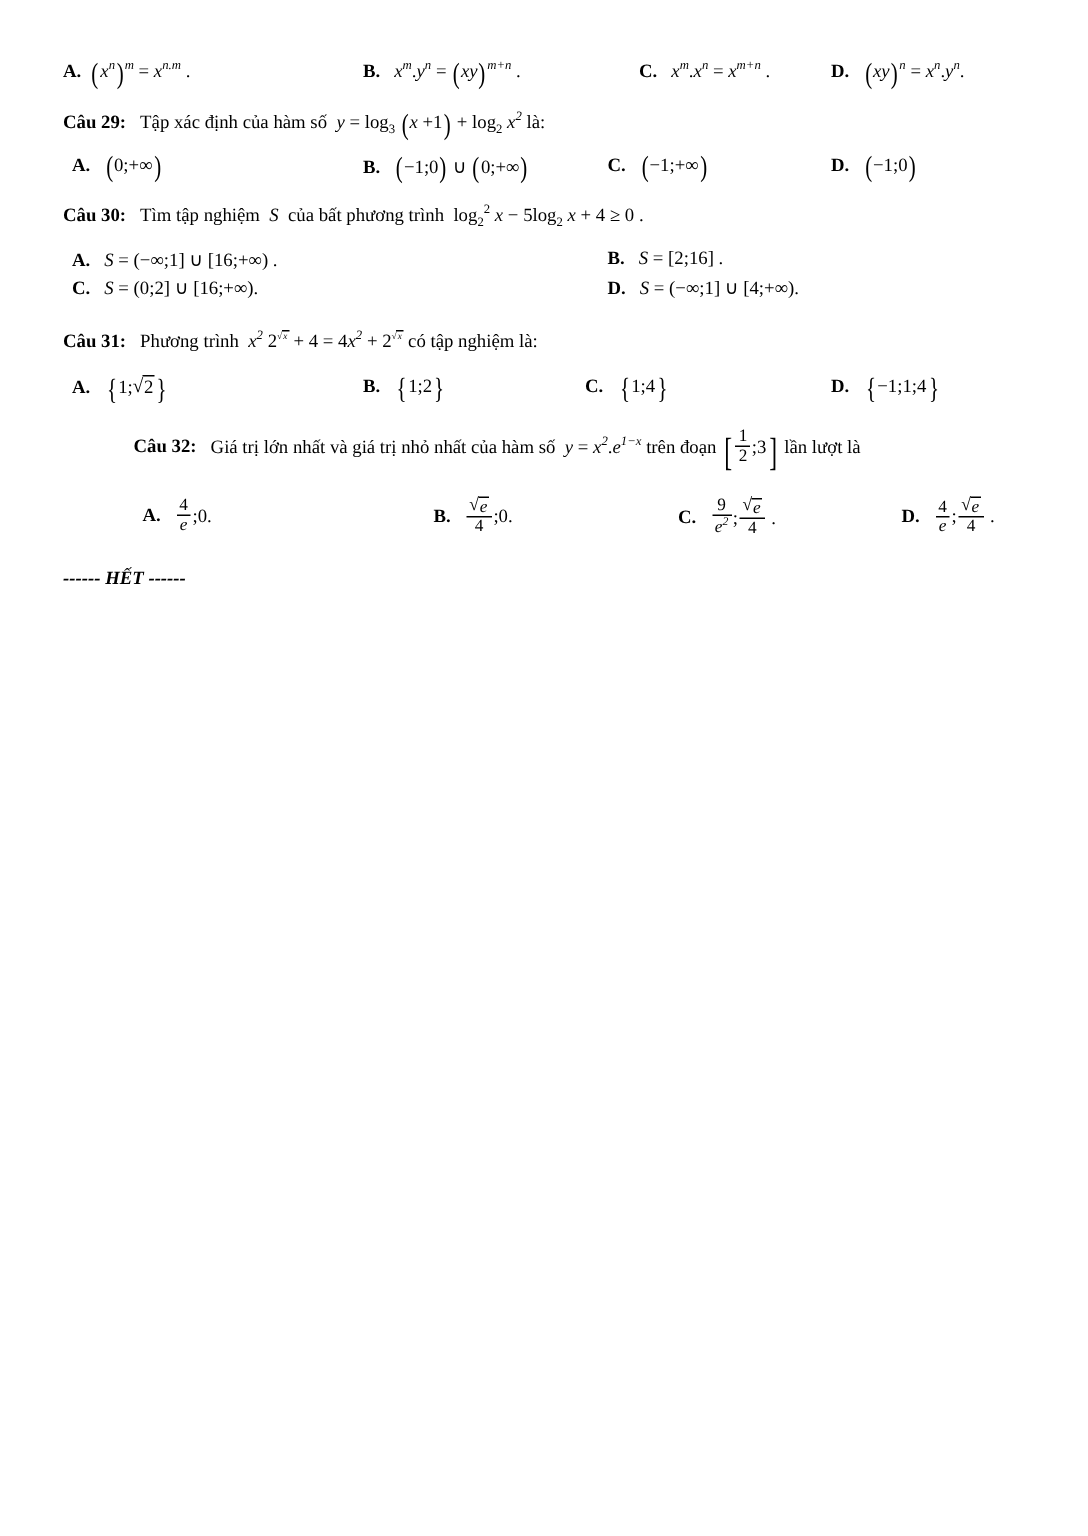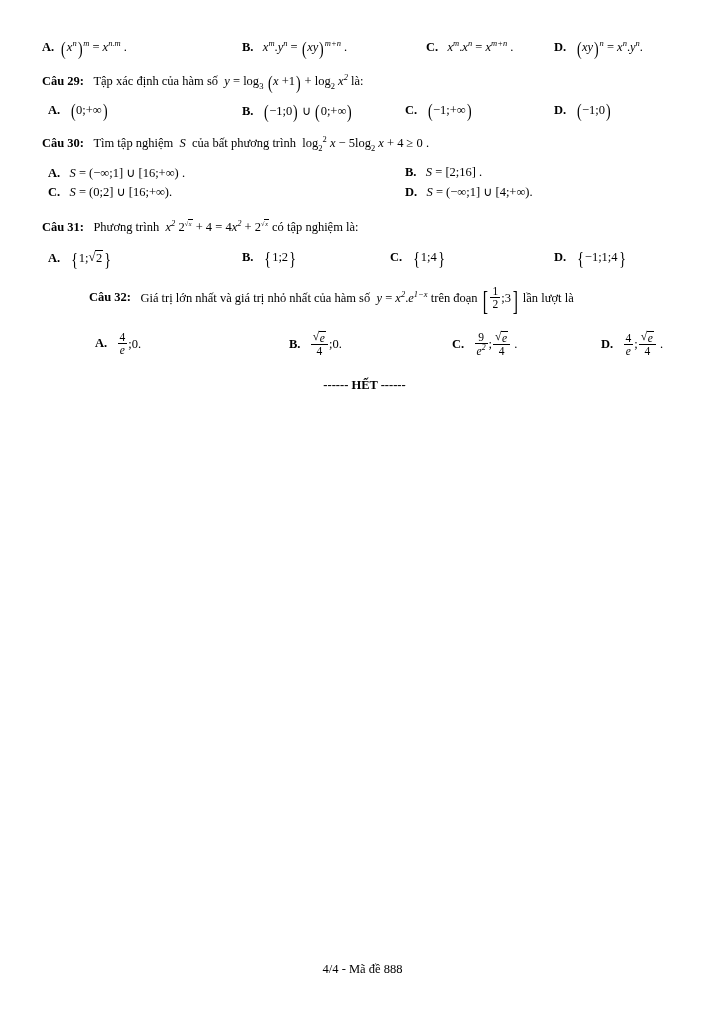--- a/index.html
+++ b/index.html
@@ -109,21 +109,21 @@
     display: inline-block;
     font-size: 2.1em;
     line-height: 0.52;
     vertical-align: -0.33em;
     font-style: normal;
     transform: scaleX(0.6);
   }
   .hetline {
     margin-top: 6px;
     font-weight: bold;
-    text-align: center;
+    font-style: italic;
     font-size: 12.5px;
   }
   .footer {
     position: absolute;
     left: 0;
     right: 0;
     top: 962px;
     text-align: center;
     font-size: 12.5px;
   }
@@ -248,14 +248,13 @@
       <div class="opt" style="left:512px; top:4px;">
         <span class="ol">D.</span>
         <span class="m">&nbsp;&nbsp;<span class="frac"><span class="num mn">4</span><span class="den">e</span></span><span class="mn">;</span><span class="frac"><span class="num"><span class="sqrt"><span class="rad">e</span></span></span><span class="den mn">4</span></span> <span class="mn">.</span></span>
       </div>
     </div>
 
     <div class="hetline">------ HẾT ------</div>
 
   </div>
 
-  <div class="footer">4/4 - Mã đề 888</div>
 </div>
 
 </body></html>

